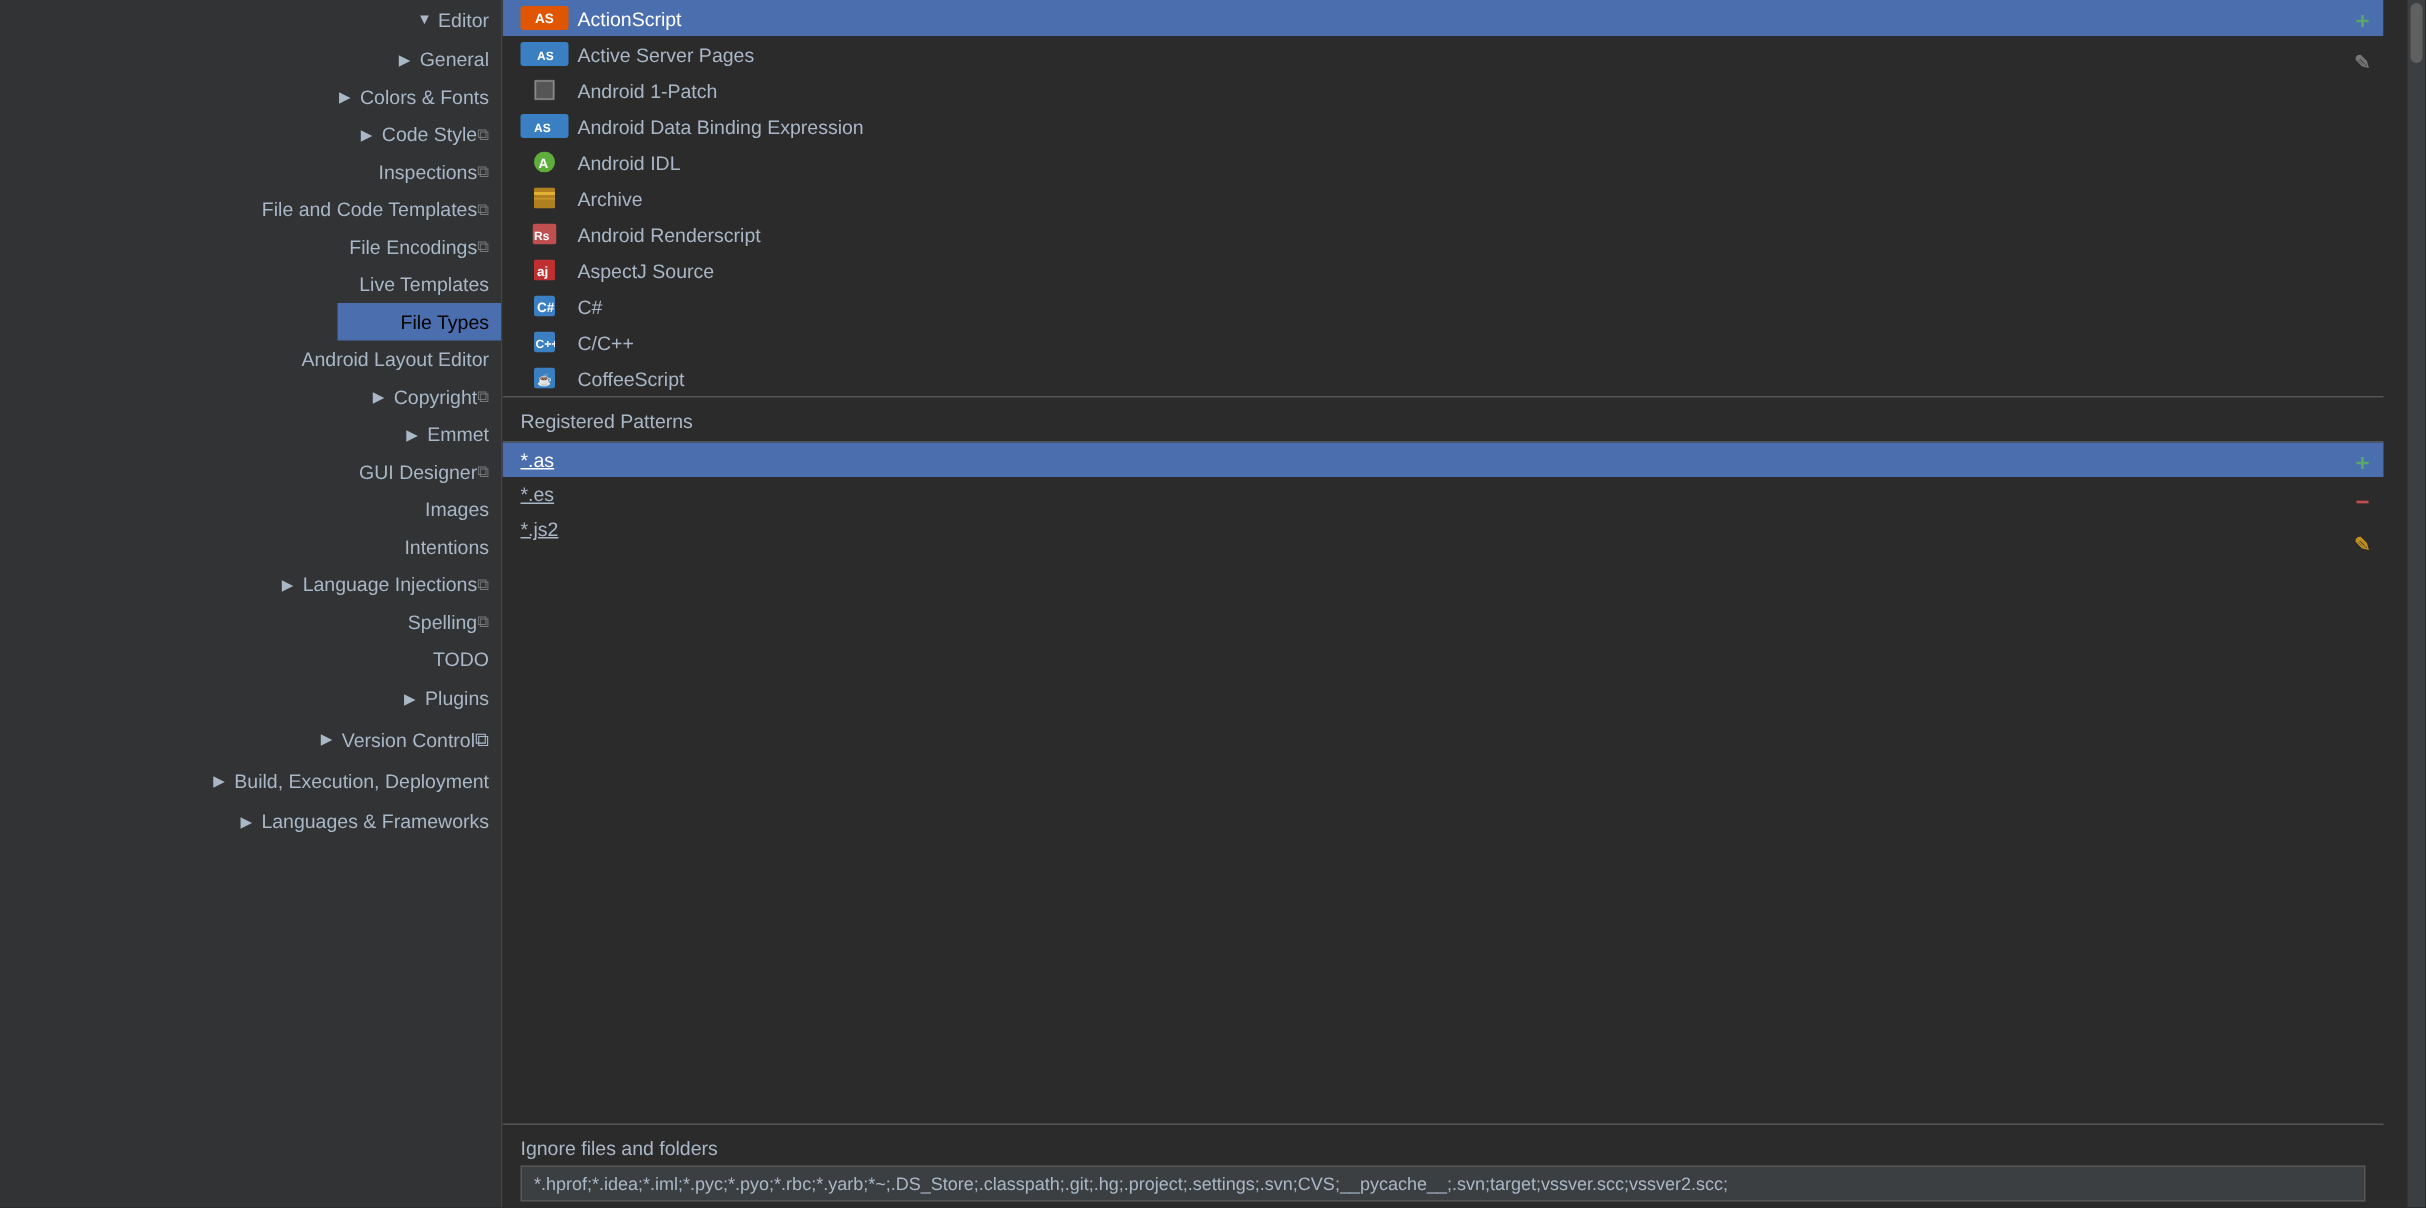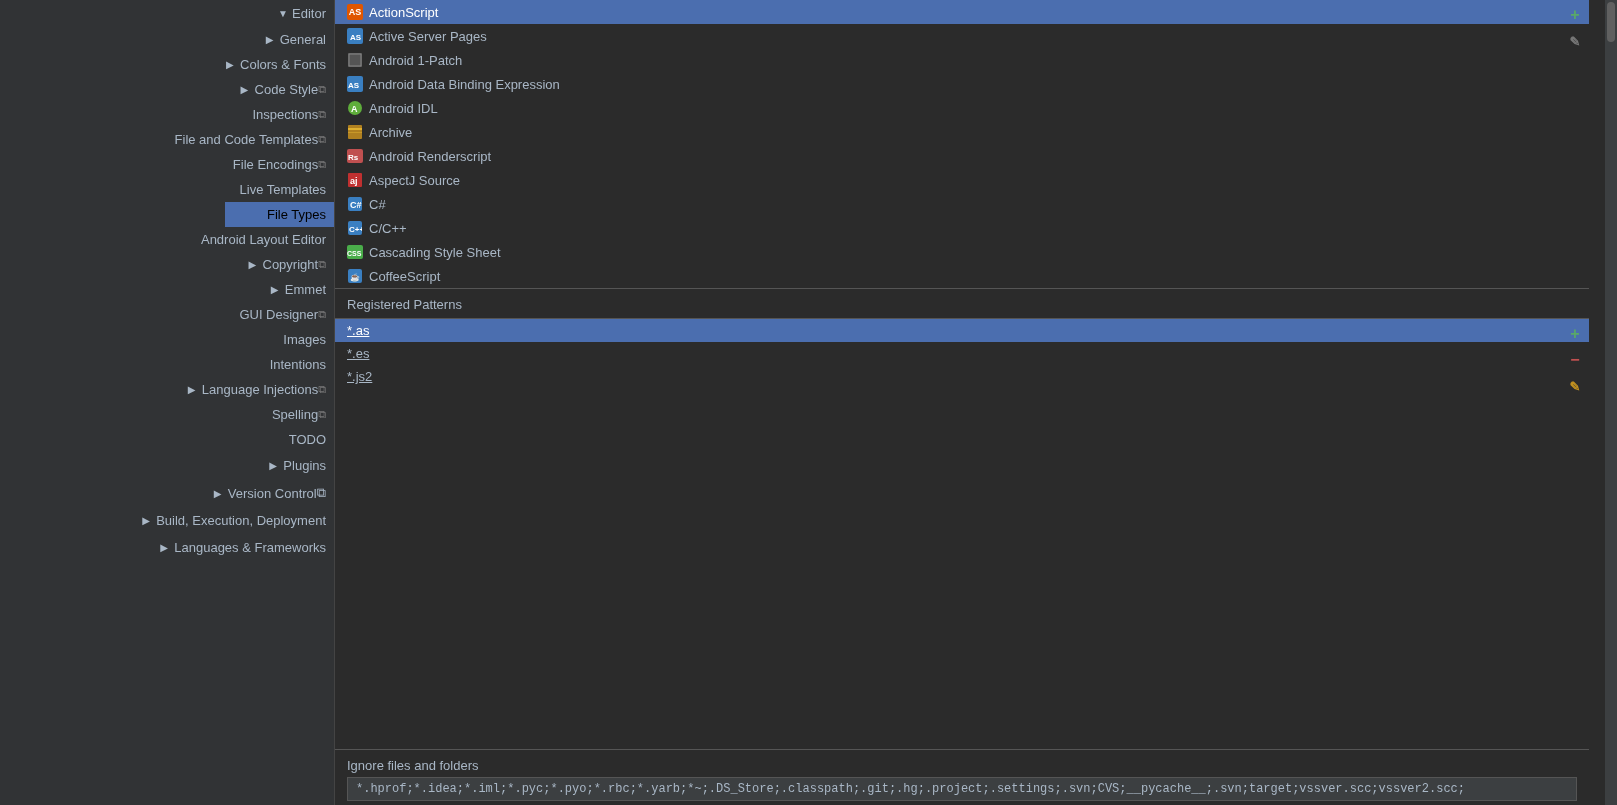--- a/index.html
+++ b/index.html
@@ -83,21 +83,21 @@
     .file-type-item {
       display: flex;
       align-items: center;
       padding: 4px 12px;
       cursor: pointer;
       color: #a9b7c6;
     }
     .file-type-item.active { background: #4b6eaf; color: #fff; }
 
     .file-type-icon {
-      width: 16px;
+      width: 32px;
       height: 16px;
       margin-right: 6px;
       display: inline-flex;
       align-items: center;
       justify-content: center;
       font-size: 10px;
       font-weight: bold;
       flex-shrink: 0;
     }
 
@@ -171,21 +171,21 @@
     }
 
     .ignore-input {
       width: 100%;
       background: #3c3f41;
       border: 1px solid #555;
       color: #a9b7c6;
       font-size: 12px;
       padding: 4px 8px;
       outline: none;
-      font-family: Liberation Mono, monospace;
+      font-family: Liberation Sans, sans-serif;
     }
 
     .main-content-wrapper {
       flex: 1;
       display: flex;
       flex-direction: column;
       overflow: hidden;
       padding-right: 28px;
       position: relative;
     }
@@ -446,29 +446,20 @@
         <div class="file-type-item">
           <span class="file-type-icon">
             <svg width="14" height="14" viewBox="0 0 14 14">
                 <rect width="14" height="14" rx="2" fill="#3a7fc1"></rect>
                 <text x="1" y="11" font-size="8" fill="white" font-family="Arial">C++</text>
               </svg>
           </span>
           <span>C/C++</span>
         </div>
 
-        <div class="file-type-item">
-          <span class="file-type-icon">
-            <svg width="16" height="14" viewBox="0 0 16 14">
-                <rect width="16" height="14" rx="2" fill="#4aad4a"></rect>
-                <text x="0" y="11" font-size="7" fill="white" font-family="Arial">CSS</text>
-              </svg>
-          </span>
-          <span>Cascading Style Sheet</span>
-        </div>
 
         <div class="file-type-item">
           <span class="file-type-icon">
             <svg width="14" height="14" viewBox="0 0 14 14">
                 <rect width="14" height="14" rx="2" fill="#3a7fc1"></rect>
                 <text x="2" y="11" font-size="8" fill="white" font-family="Arial">☕</text>
               </svg>
           </span>
           <span>CoffeeScript</span>
         </div>

